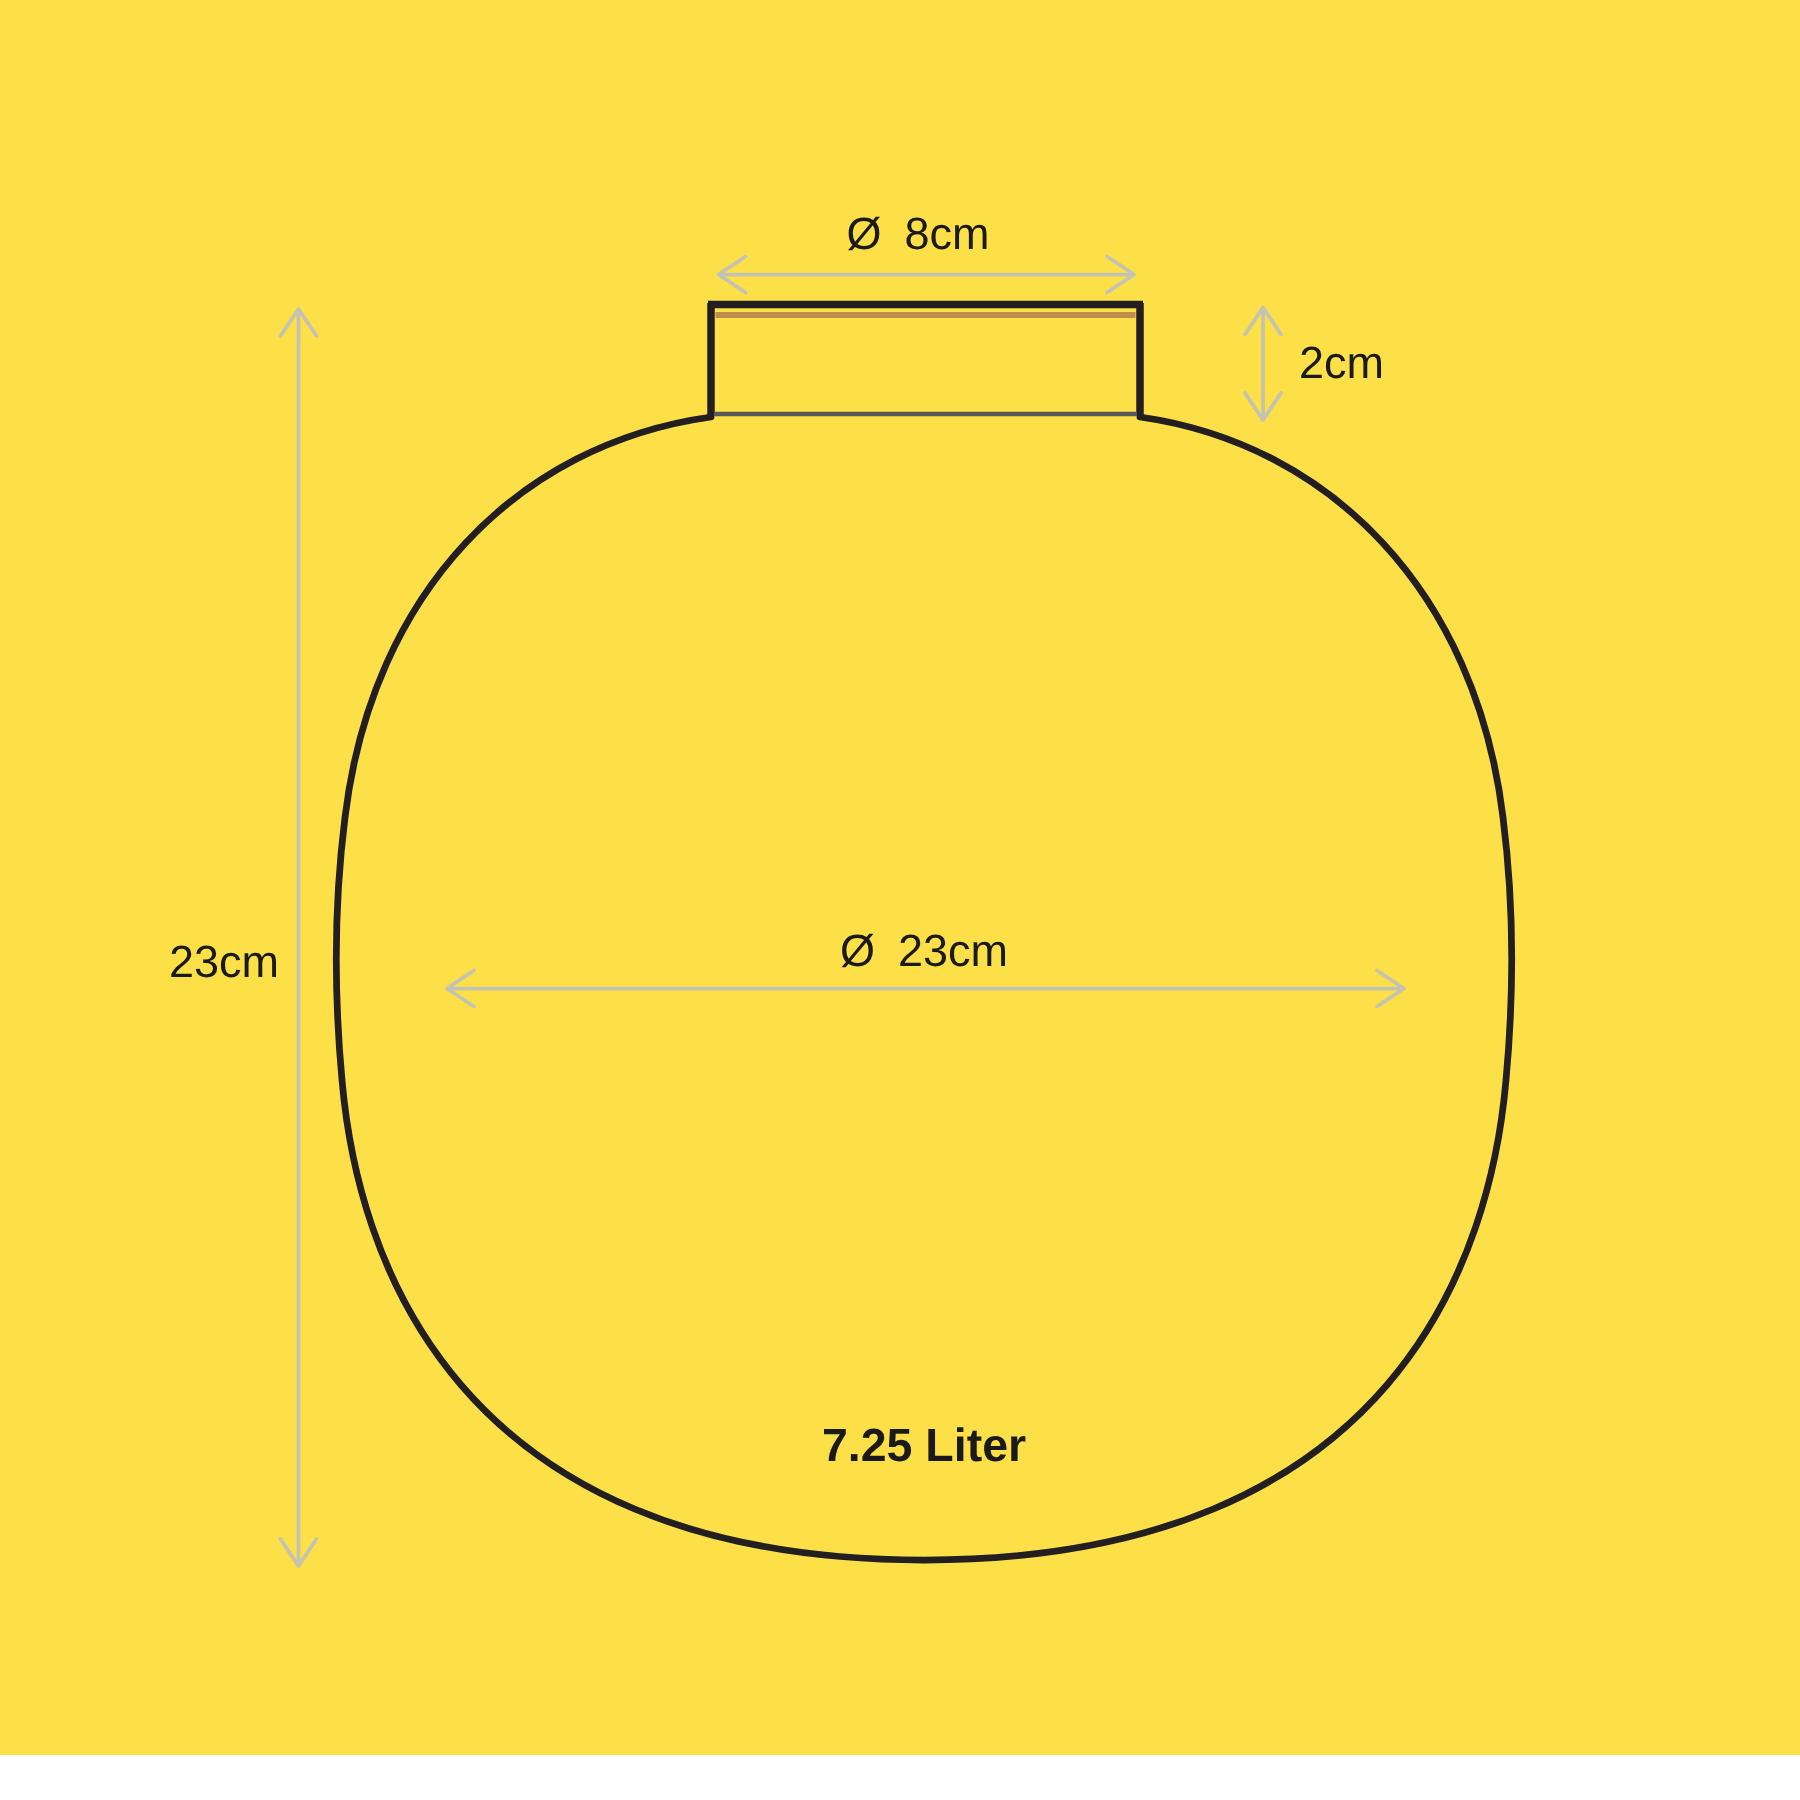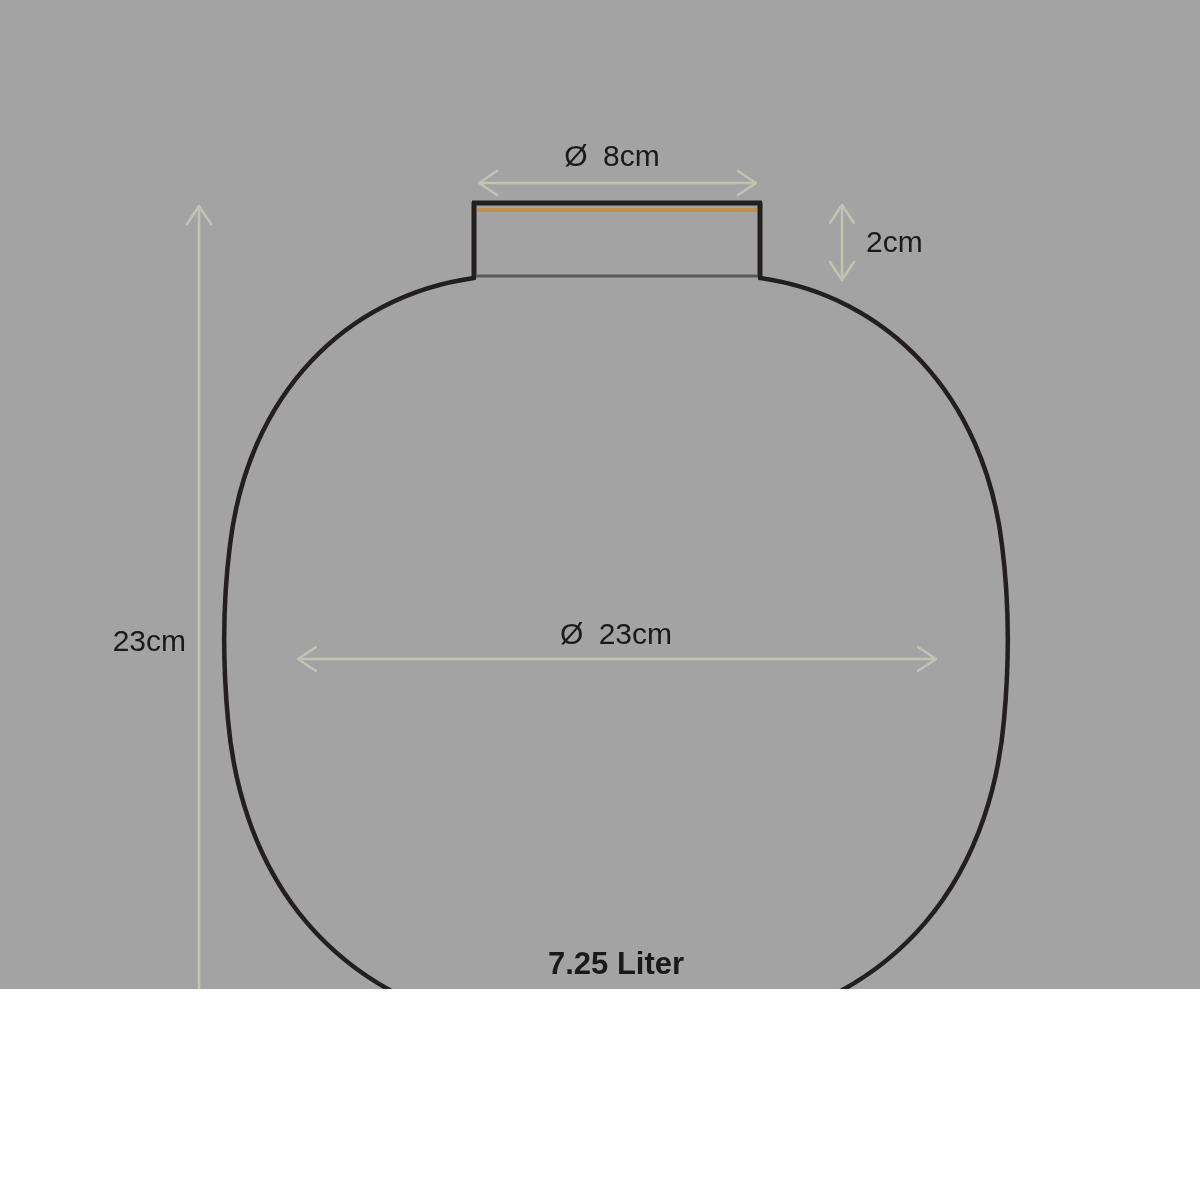--- a/index.html
+++ b/index.html
@@ -3,22 +3,22 @@
 <meta charset="utf-8">
 <style>
   html, body {
     margin: 0;
     padding: 0;
     background: #ffffff;
   }
   .canvas {
     position: relative;
     width: 1200px;
-    height: 989px;
-    background: #a3a3a3;
+    height: 1170px;
+    background: #fde047;
     overflow: hidden;
   }
   svg { display: block; }
 
   .outline {
     fill: none;
     stroke-width: 4.5;
     stroke-linecap: round;
     stroke-linejoin: round;
   }

